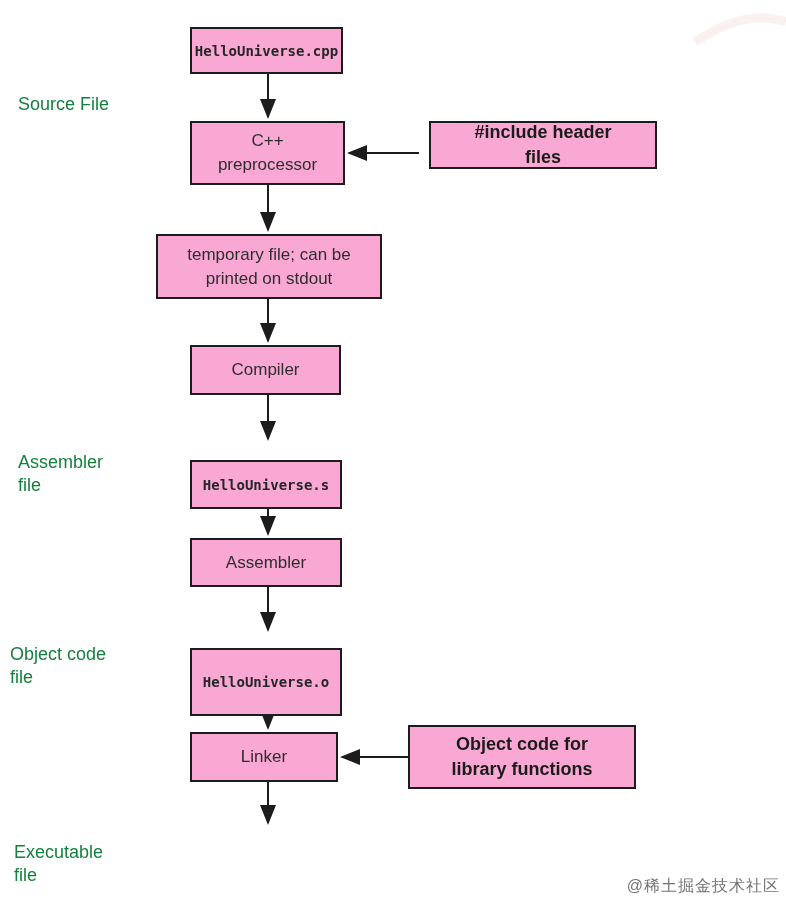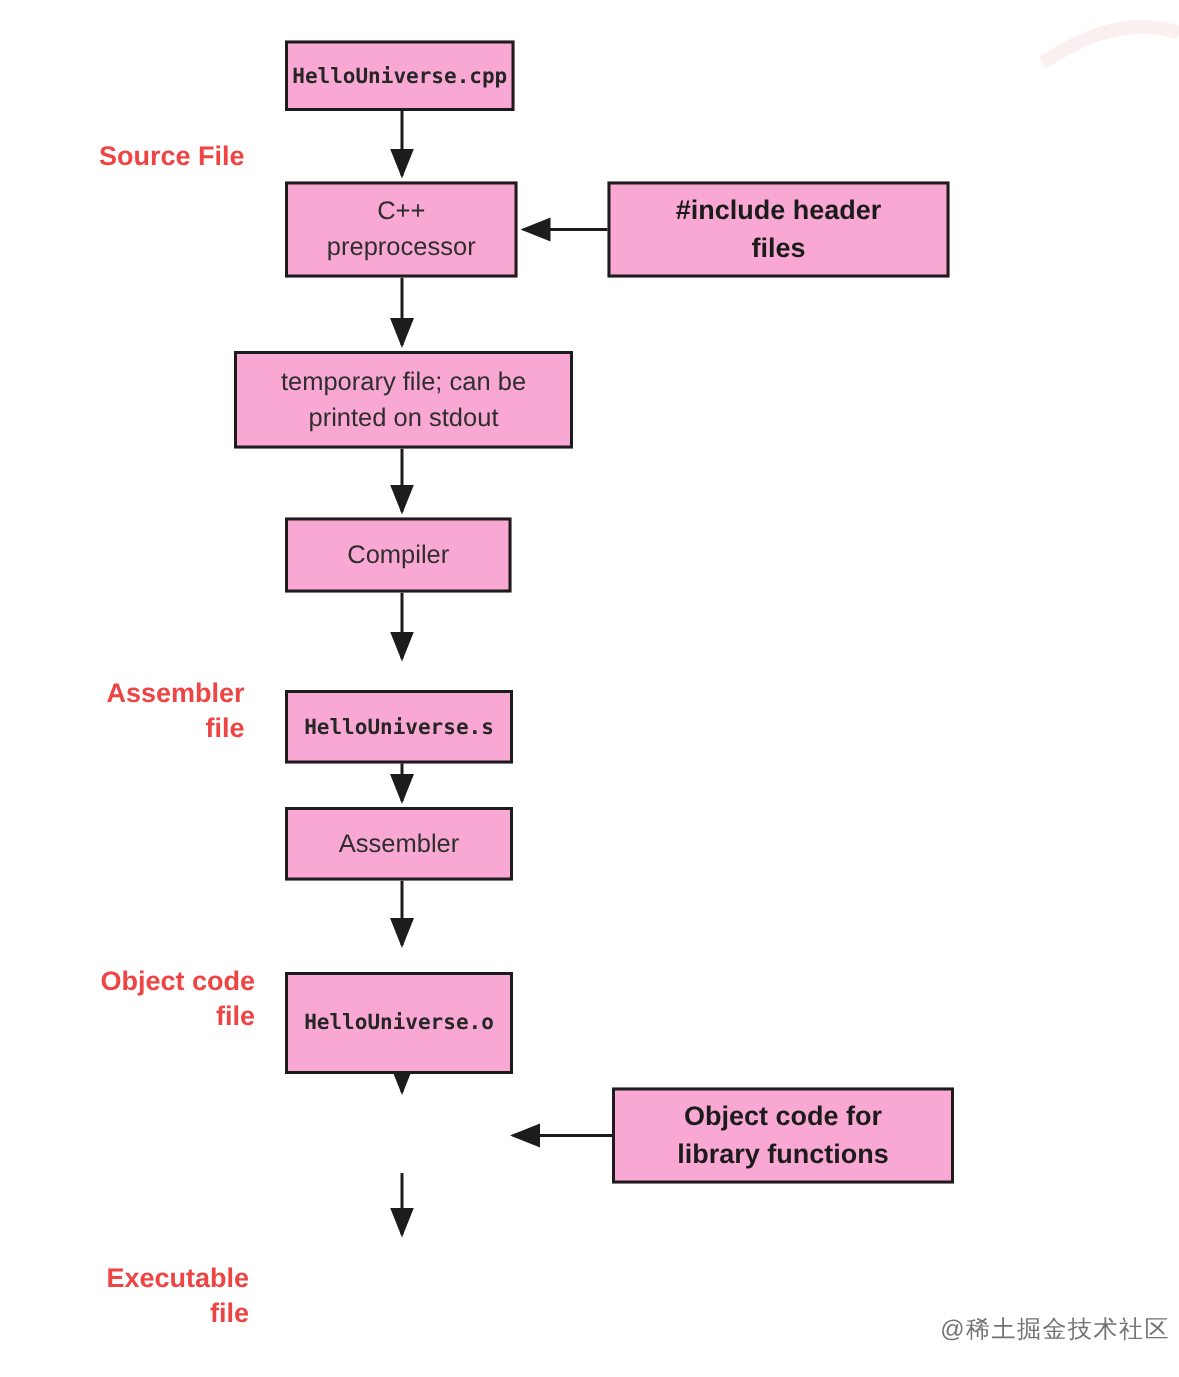--- a/index.html
+++ b/index.html
@@ -35,32 +35,32 @@
     color:#2e2e2e;
   }
   .box-bold {
     font-weight:bold;
     font-size:18px;
     line-height:25px;
     color:#1b1b1b;
   }
   .stage-label {
     position:absolute;
-    font-weight:bold;
+    font-weight:normal;
     font-size:18px;
     line-height:23px;
-    color:#ef4444;
-    text-align:right;
+    color:#15803d;
+    text-align:left;
     white-space:pre-line;
     z-index:2;
   }
   
   .n-cpp        { left:190px; top:27px;  width:153px; height:47px; }
   .n-preproc    { left:190px; top:121px; width:155px; height:64px; }
-  .n-include    { left:405px; top:121px; width:228px; height:64px; }
+  .n-include    { left:429px; top:121px; width:228px; height:48px; }
   .n-temp       { left:156px; top:234px; width:226px; height:65px; }
   .n-compiler   { left:190px; top:345px; width:151px; height:50px; }
   .n-sfile      { left:190px; top:460px; width:152px; height:49px; }
   .n-assembler  { left:190px; top:538px; width:152px; height:49px; }
   .n-ofile      { left:190px; top:648px; width:152px; height:68px; }
   .n-linker     { left:190px; top:732px; width:148px; height:50px; }
   .n-libobj     { left:408px; top:725px; width:228px; height:64px; }
   .n-exe        { left:190px; top:827px; width:150px; height:50px; }
   
   .l-source     { left:18px;  top:93px;  width:145px; }
@@ -120,18 +120,19 @@
   <div class="box box-plain n-preproc">C++
 preprocessor</div>
   <div class="box box-bold n-include">#include header
 files</div>
   <div class="box box-plain n-temp">temporary file; can be
 printed on stdout</div>
   <div class="box box-plain n-compiler">Compiler</div>
   <div class="box box-mono n-sfile">HelloUniverse.s</div>
   <div class="box box-plain n-assembler">Assembler</div>
   <div class="box box-mono n-ofile">HelloUniverse.o</div>
+  <div class="box box-plain n-linker">Linker</div>
   <div class="box box-bold n-libobj">Object code for
 library functions</div>
 
   <div id="watermark">@稀土掘金技术社区</div>
 
 </div>
 
 </body></html>

